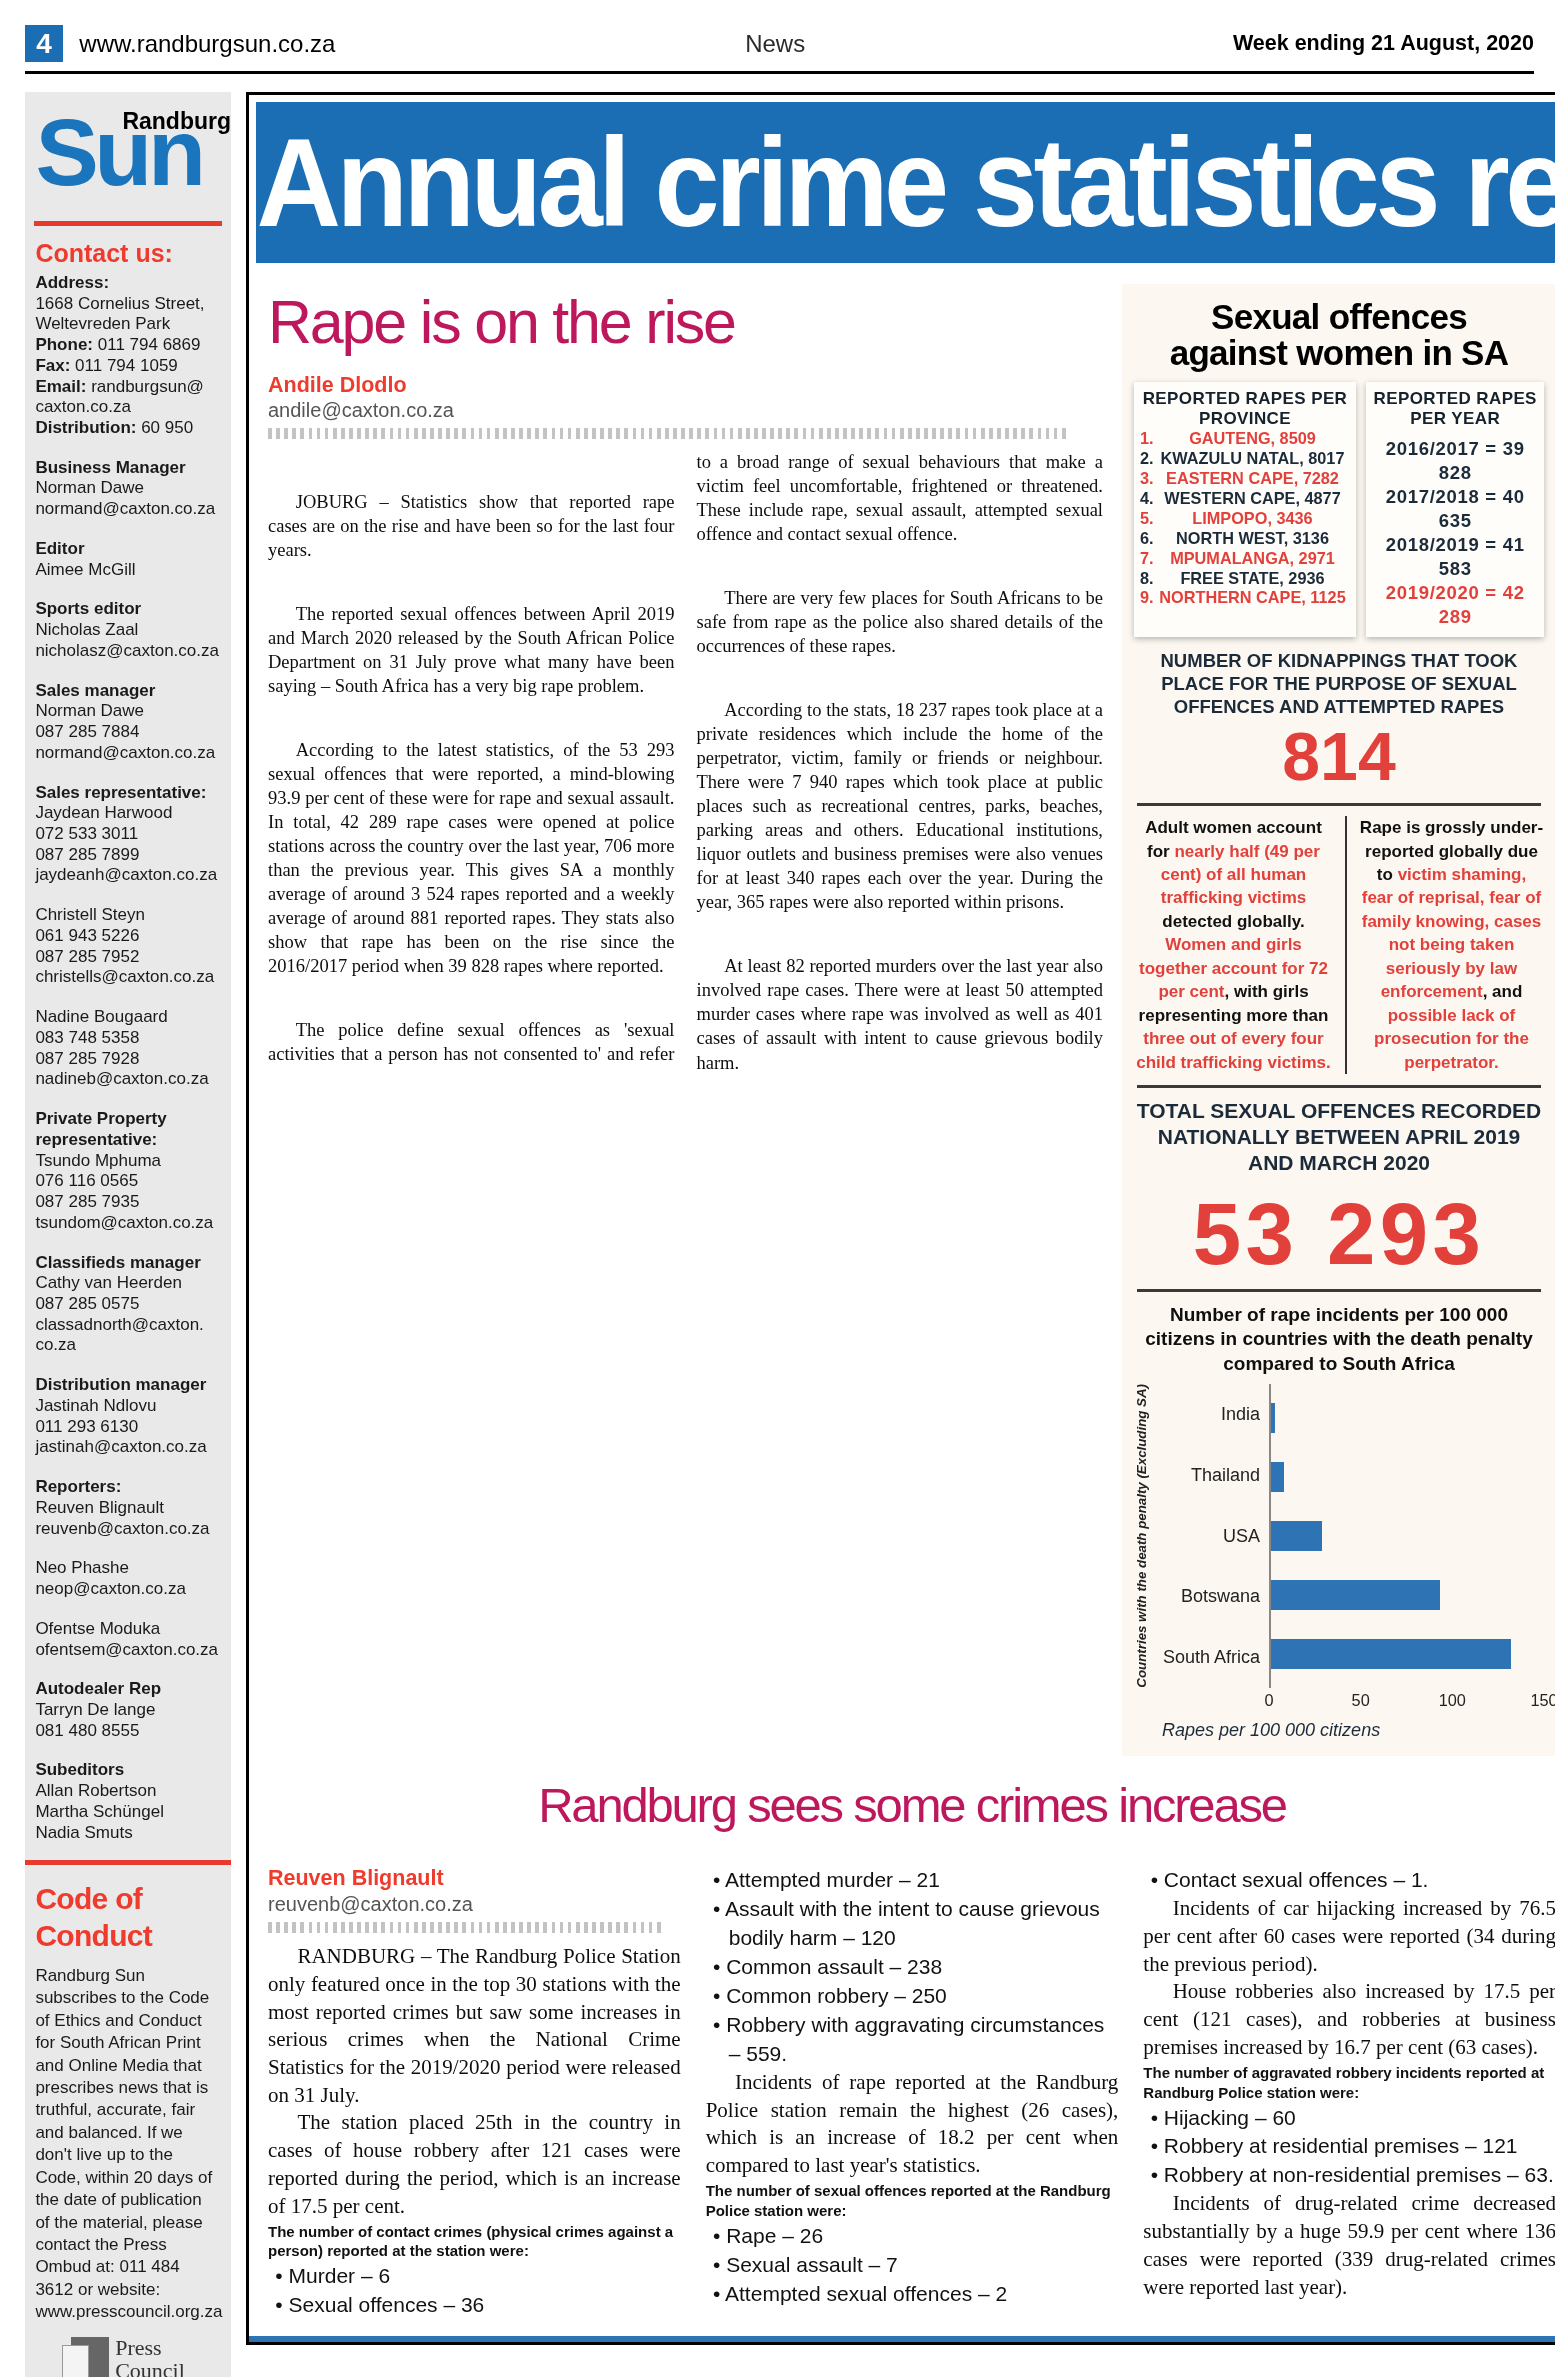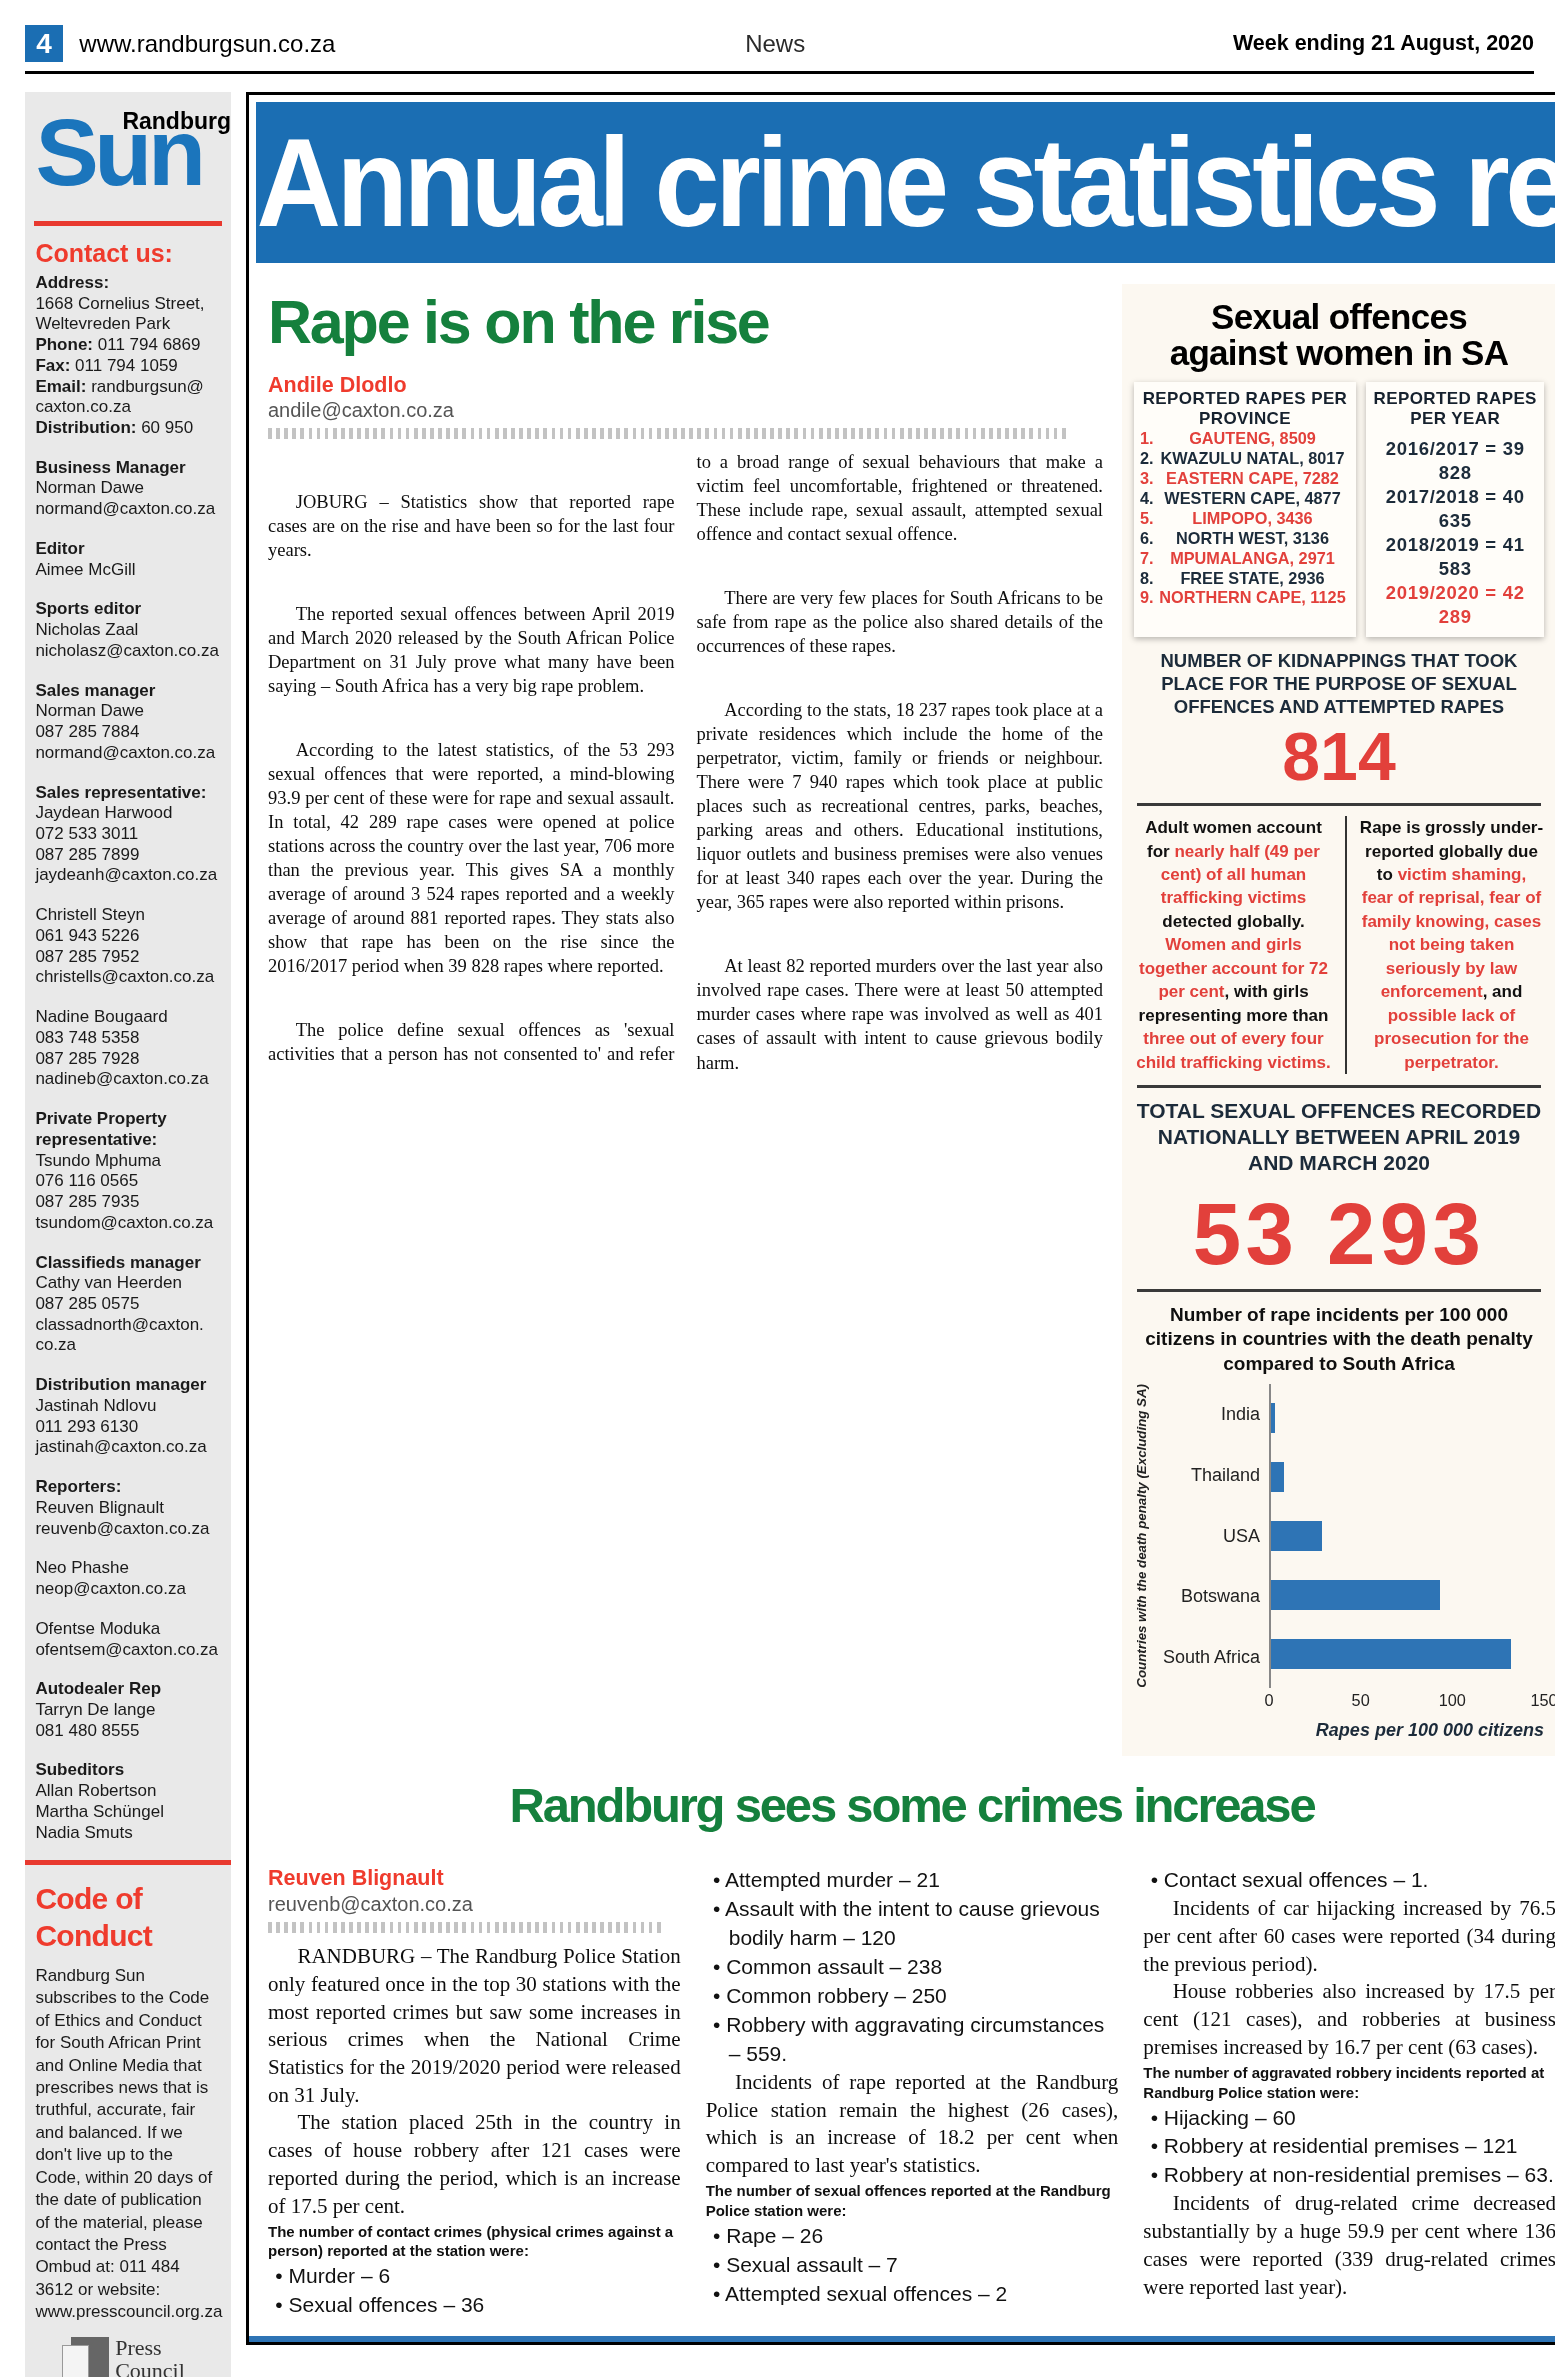--- a/index.html
+++ b/index.html
@@ -39,21 +39,21 @@
   .main-box { border:3px solid #000; position:relative; background:#fff; }
   .main-box .blue-bottom { position:absolute; left:0; bottom:0; width:100%; height:6.7px; background:#2e74b5; }
   .banner { background:#1b6eb3; color:#fff; height:161px; display:flex; align-items:center; justify-content:center; margin:7.4px; }
   .banner-text { font-size:117px; font-weight:800; letter-spacing:-4.4px; transform:scaleY(1.08); white-space:nowrap; }
 
   .content { display:grid; grid-template-columns:1fr 324px; padding:13.3px 15px 22px 19px; gap:0; }
   .left-main { padding-right:16.3px; }
 
   .top-section { display:grid; grid-template-columns:1fr 434px; gap:19px; }
 
-  .thin-head { font-weight:700; letter-spacing:-2.2px; color:#15803d; line-height:1.02; }
+  .thin-head { font-weight:400; letter-spacing:-2.2px; color:#be185d; line-height:1.02; }
   .rape-head { font-size:61px; margin:7.4px 0 19px 0; }
   .byline { margin-bottom:10.4px; }
   .byline-name { color:#ef3b2d; font-weight:800; font-size:21.5px; }
   .byline-email { color:#555; font-size:20px; margin-top:1.5px; }
   .hatch { height:11px; margin-top:6px; width:96%;
            background:repeating-linear-gradient(90deg,#c3c3c3 0 3.7px,#fff 3.7px 8.1px); }
   .serif-body p { font-family:"Liberation Serif", serif; font-size:18.5px; line-height:1.3; text-align:justify;
                   text-indent:1.5em; color:#0d0d0d;margin-top:40px; }
   .rape-cols { column-count:2; column-gap:22px; margin-top:7.4px; }
 
@@ -81,21 +81,21 @@
   .ig-chart-title { font-size:19px; font-weight:800; color:#0f0f0f; line-height:1.3; margin-bottom:7.4px; }
   .chart-wrap { display:grid; grid-template-columns:25px 104px 1fr; gap:3px; align-items:stretch; text-align:left; }
   .chart-ylab { writing-mode:vertical-rl; transform:rotate(180deg); font-size:13.3px; font-style:italic; font-weight:700;
                 color:#222; text-align:center; }
   .chart-cats { display:flex; flex-direction:column; justify-content:space-around; }
   .chart-cats div { font-size:18px; color:#222; text-align:right; padding-right:6px; }
   .chart-bars { border-left:2.2px solid #888; display:flex; flex-direction:column; justify-content:space-around; padding:4.4px 0; }
   .chart-bar { height:30px; background:#2e74b5; }
   .chart-xaxis { grid-column:3; position:relative; height:22px; }
   .chart-xaxis span { position:absolute; transform:translateX(-50%); font-size:16.3px; color:#222; }
-  .chart-xlabel { grid-column:2 / 4; text-align:right; font-size:18px; font-weight:700; font-style:italic; margin-top:4.4px; }
+  .chart-xlabel { grid-column:2 / 4; text-align:left; font-size:18px; font-weight:400; font-style:italic; margin-top:4.4px; }
 
   
   .randburg { margin-top:25px; }
   .rb-head { font-size:49px; margin-bottom:35px;text-align:center; }
   .rb-cols { column-count:3; column-gap:25px; }
   .rb-cols .byline { break-inside:avoid; }
   .rb-cols p.rb-p { font-family:"Liberation Serif", serif; font-size:21px; line-height:1.32; text-align:justify;
                     text-indent:1.4em; color:#0d0d0d; }
   .rb-cols .rb-bold { font-weight:800; font-size:15px; line-height:1.3; margin:1.5px 0; }
   .rb-cols .rb-bullet { font-size:21px; line-height:1.38; padding-left:1.1em; text-indent:-0.75em; }

